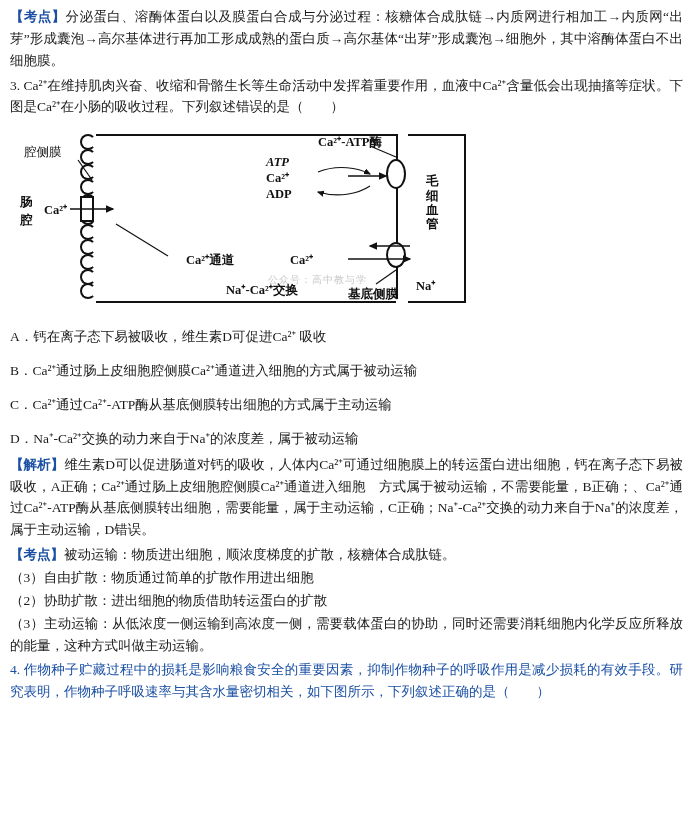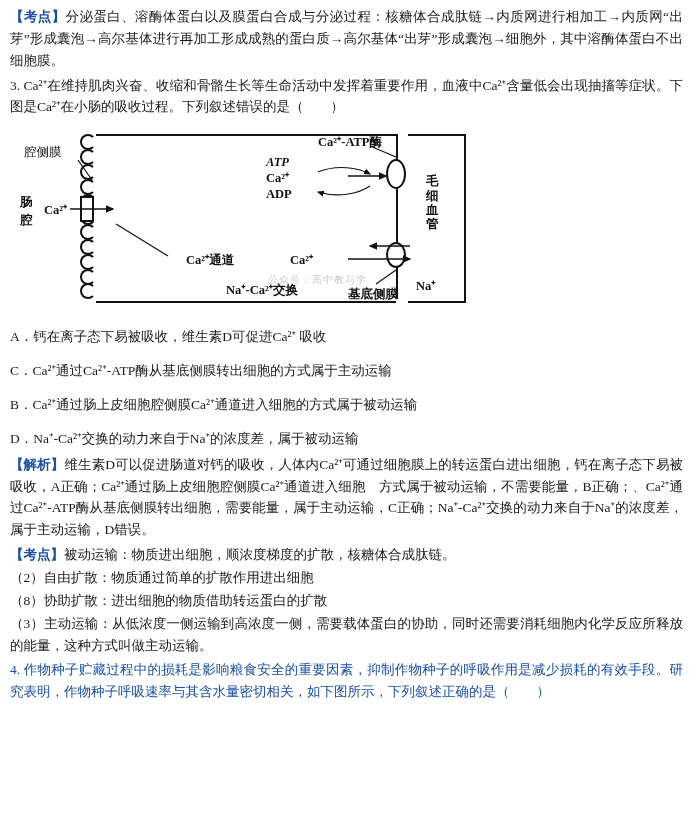--- a/index.html
+++ b/index.html
@@ -135,36 +135,36 @@
     <div class="fig-label bold" style="left:248px;top:60px;">ADP</div>
     <div class="fig-label bold" style="left:398px;top:124px;margin-top:28px;">Na⁺</div>
     <div class="fig-label bold" style="left:272px;top:126px;">Ca²⁺</div>
     <div class="fig-label bold" style="left:208px;top:156px;">Na⁺-Ca²⁺交换</div>
     <div class="fig-label bold" style="left:330px;top:160px;">基底侧膜</div>
     <div class="fig-label bold" style="left:408px;top:50px;width:16px;line-height:1.15;">毛细血管</div>
     <div class="watermark">公众号：高中教与学</div>
   </div>
 
   <p class="opt">A．钙在离子态下易被吸收，维生素D可促进Ca²⁺ 吸收</p>
+  <p class="opt">B．Ca²⁺通过肠上皮细胞腔侧膜Ca²⁺通道进入细胞的方式属于被动运输</p>
   <p class="opt">C．Ca²⁺通过Ca²⁺-ATP酶从基底侧膜转出细胞的方式属于主动运输</p>
-  <p class="opt">B．Ca²⁺通过肠上皮细胞腔侧膜Ca²⁺通道进入细胞的方式属于被动运输</p>
   <p class="opt">D．Na⁺-Ca²⁺交换的动力来自于Na⁺的浓度差，属于被动运输</p>
 
 
   <p class="para">
     <span class="tag">【解析】</span><span>维生素D可以促进肠道对钙的吸收，人体内Ca²⁺可通过细胞膜上的转运蛋白进出细胞，钙在离子态下易被吸收，A正确；Ca²⁺通过肠上皮细胞腔侧膜Ca²⁺通道进入细胞　方式属于被动运输，不需要能量，B正确；、Ca²⁺通过Ca²⁺-ATP酶从基底侧膜转出细胞，需要能量，属于主动运输，C正确；Na⁺-Ca²⁺交换的动力来自于Na⁺的浓度差，属于主动运输，D错误。</span>
   </p>
 
   <div class="spacer"></div>
 
   <p class="para">
     <span class="tag">【考点】</span><span>被动运输：物质进出细胞，顺浓度梯度的扩散，核糖体合成肽链。</span>
   </p>
 
-  <p class="para">（2）自由扩散：物质通过简单的扩散作用进出细胞</p>
-  <p class="para">（8）协助扩散：进出细胞的物质借助转运蛋白的扩散</p>
+  <p class="para">（3）自由扩散：物质通过简单的扩散作用进出细胞</p>
+  <p class="para">（2）协助扩散：进出细胞的物质借助转运蛋白的扩散</p>
   <p class="para">（3）主动运输：从低浓度一侧运输到高浓度一侧，需要载体蛋白的协助，同时还需要消耗细胞内化学反应所释放的能量，这种方式叫做主动运输。</p>
 
   <div class="spacer"></div>
 
   <p class="para blue">4. 作物种子贮藏过程中的损耗是影响粮食安全的重要因素，抑制作物种子的呼吸作用是减少损耗的有效手段。研究表明，作物种子呼吸速率与其含水量密切相关，如下图所示，下列叙述正确的是（　　）</p>
 
 </div>
 
 </body></html>

